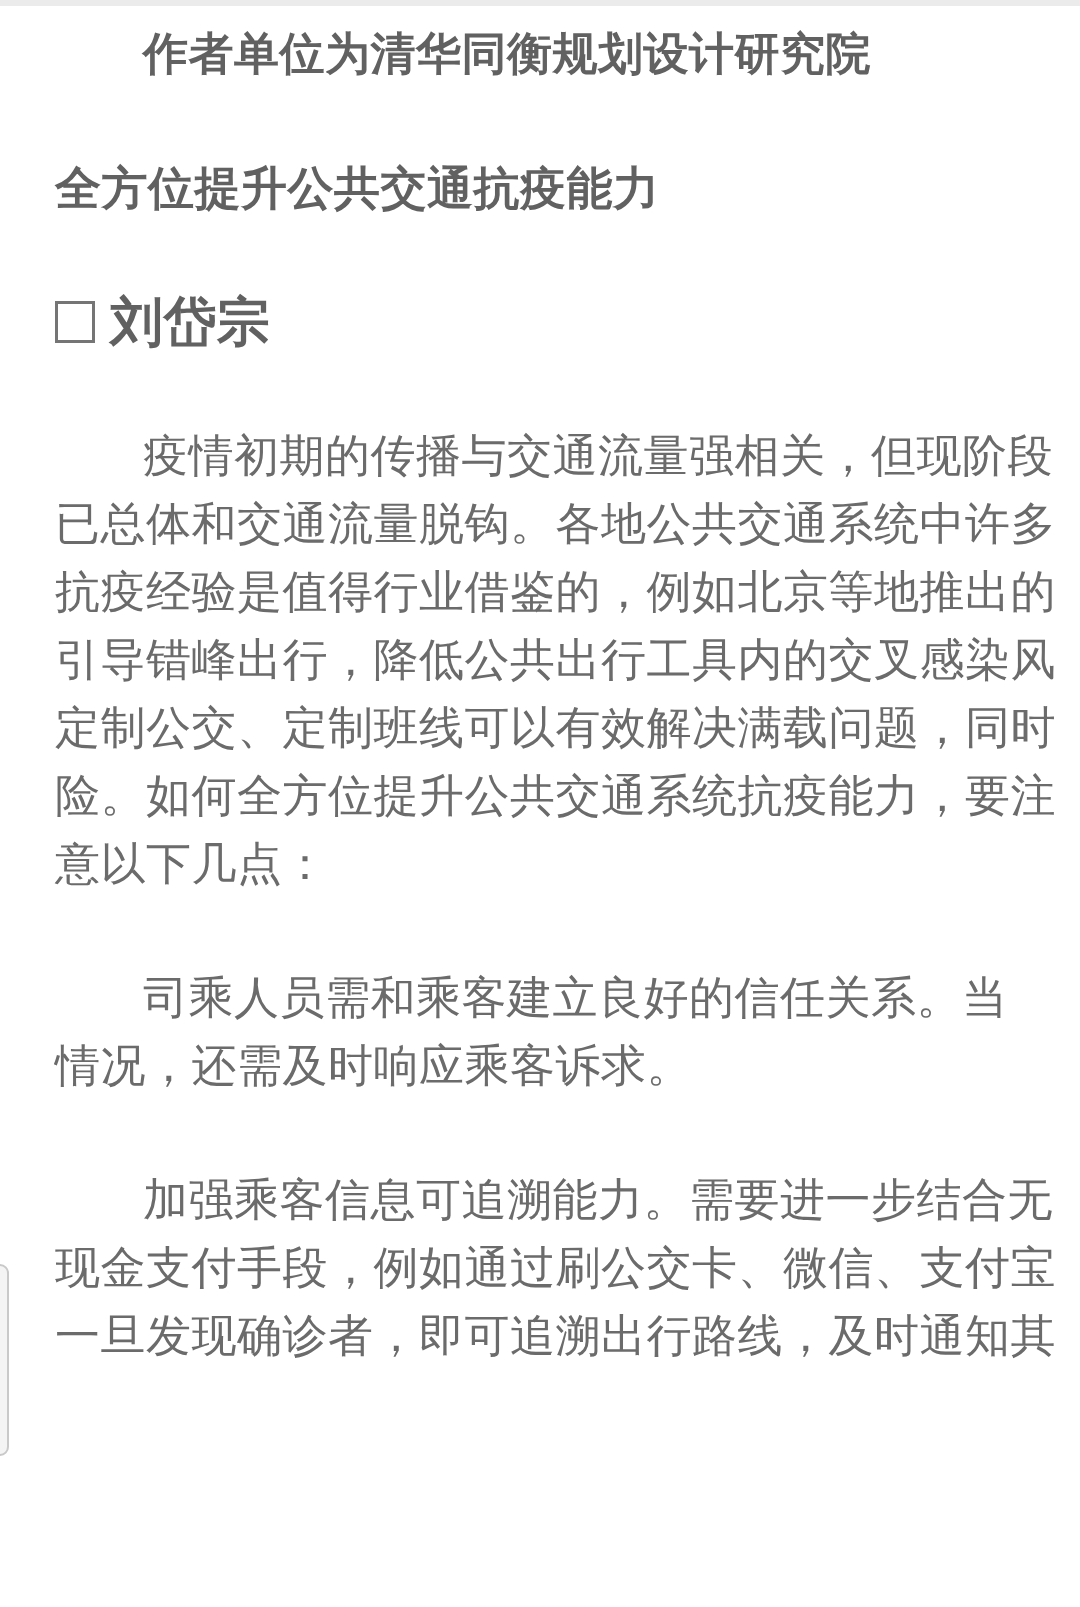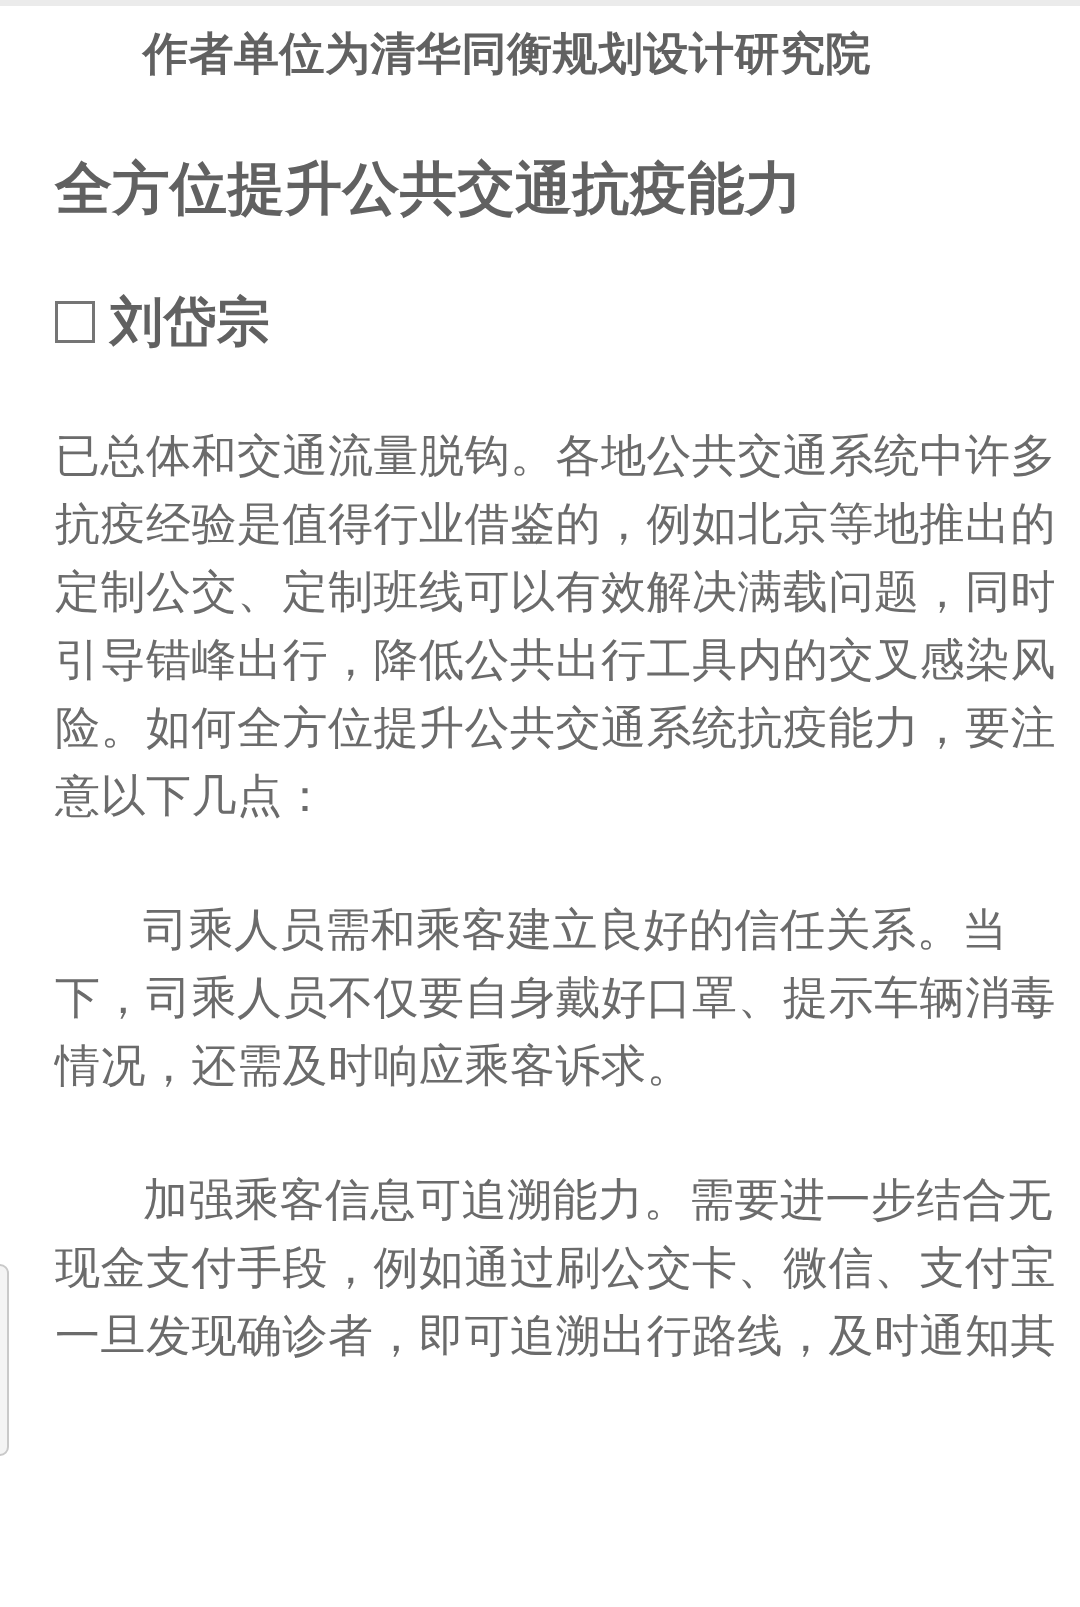--- a/index.html
+++ b/index.html
@@ -48,21 +48,21 @@
   }
   .bold {
     font-weight: bold;
     color: var(--bold-text);
   }
   .byline {
     text-indent: 88px;
     margin-bottom: 66px;
   }
   .title {
-    font-size: 57px;
+    font-size: 46px;
     line-height: 68px;
     margin-bottom: 66px;
     letter-spacing: 0.5px;
     white-space: nowrap;
   }
   .author-row {
     height: 68px;
     display: flex;
     align-items: center;
     margin-bottom: 66px;
@@ -107,30 +107,30 @@
 
     <div class="line bold title">全方位提升公共交通抗疫能力</div>
 
     <div class="author-row">
       <span class="author-box"></span>
       <span class="line bold author-name">刘岱宗</span>
     </div>
 
     <div id="paragraphs">
         <div class="paragraph">
+          <div class="line indent">疫情初期的传播与交通流量强相关，但现阶段</div>
           <div class="line">已总体和交通流量脱钩。各地公共交通系统中许多</div>
           <div class="line">抗疫经验是值得行业借鉴的，例如北京等地推出的</div>
+          <div class="line">引导错峰出行，降低公共出行工具内的交叉感染风</div>
           <div class="line">定制公交、定制班线可以有效解决满载问题，同时</div>
-          <div class="line">引导错峰出行，降低公共出行工具内的交叉感染风</div>
           <div class="line">险。如何全方位提升公共交通系统抗疫能力，要注</div>
           <div class="line">意以下几点：</div>
         </div>
         <div class="paragraph">
           <div class="line indent">司乘人员需和乘客建立良好的信任关系。当</div>
-          <div class="line">下，司乘人员不仅要自身戴好口罩、提示车辆消毒</div>
           <div class="line">情况，还需及时响应乘客诉求。</div>
         </div>
         <div class="paragraph">
           <div class="line indent">加强乘客信息可追溯能力。需要进一步结合无</div>
           <div class="line">现金支付手段，例如通过刷公交卡、微信、支付宝</div>
           <div class="line">一旦发现确诊者，即可追溯出行路线，及时通知其</div>
         </div>
       </div>
   </div>
 

